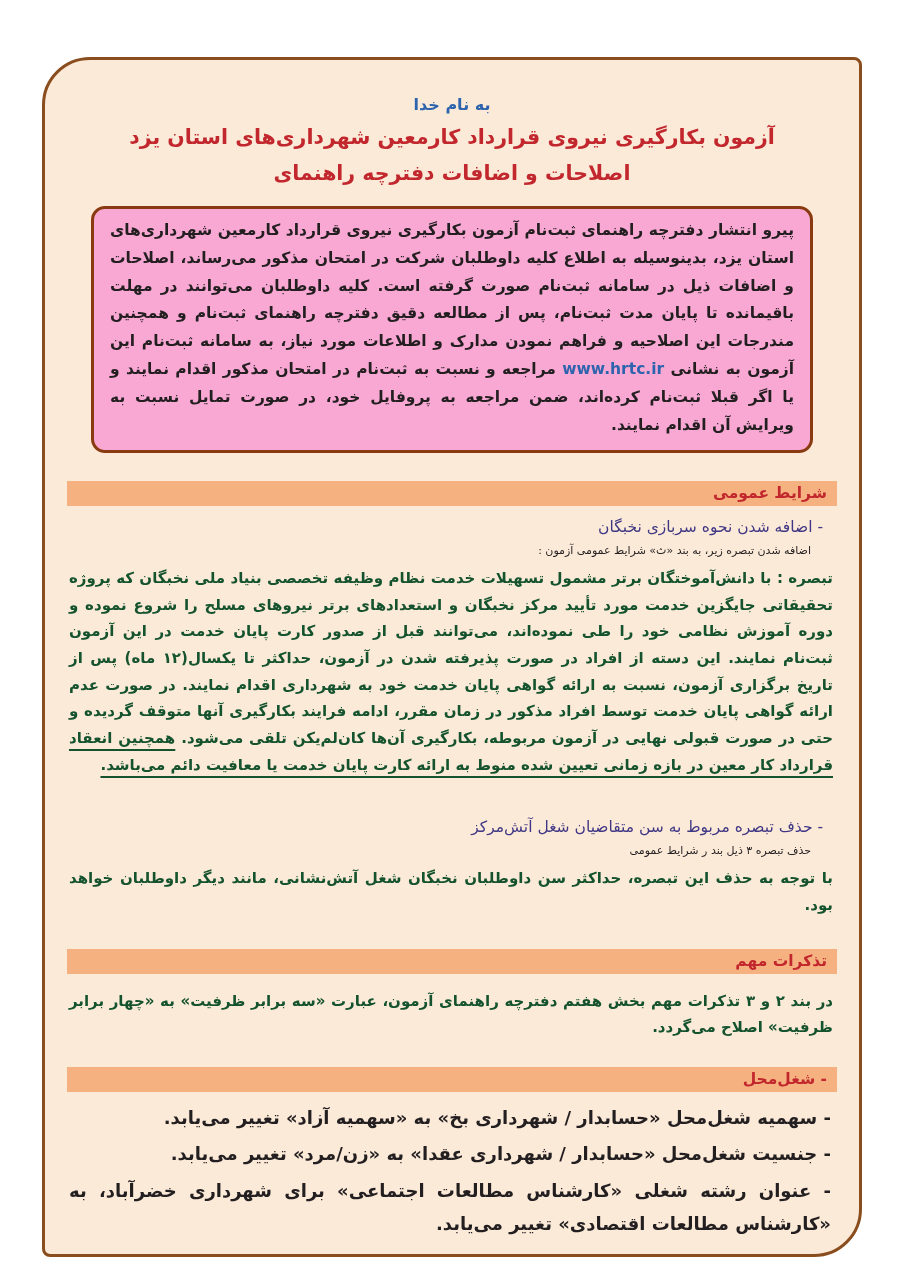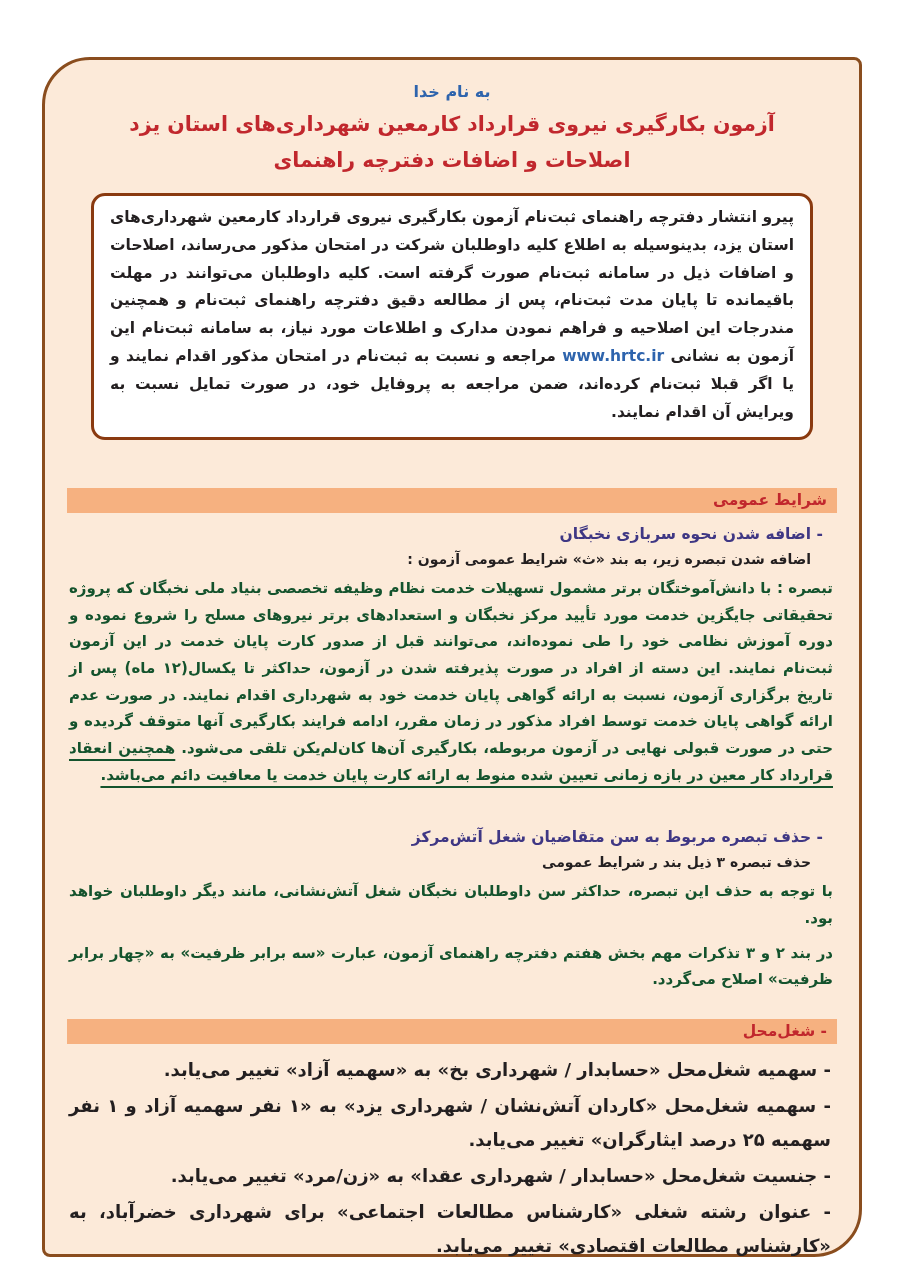--- a/index.html
+++ b/index.html
@@ -11,50 +11,50 @@
   .page{
     position:absolute;top:57px;right:43px;
     width:820px;height:1200px;box-sizing:border-box;
     background:#fcead9;
     border:3px solid #8a4d1e;
     border-radius:48px 8px 48px 8px;
     padding:14px 22px 20px 22px;
   }
   .center{text-align:center;}
   .bismillah{
-    color:#2e64ad;font-weight:bold;font-size:16px;margin-top:8px;
+    color:#2e64ad;font-weight:bold;font-size:16px;margin-top:21px;
   }
   .doc-title{
     color:#c1272d;font-weight:bold;font-size:20.5px;line-height:1.75;margin-top:6px;
   }
   .intro-box{
     margin:14px 24px 0 24px;
-    background:#ffffff;
+    background:#f9a8d4;
     border:3px solid #8a3a10;
     border-radius:14px;
     padding:8px 16px 10px 16px;
     font-size:15.5px;font-weight:bold;color:#231f20;
     line-height:1.8;text-align:justify;
   }
   .url{color:#2e64ad;direction:ltr;unicode-bidi:embed;}
   .section-bar{
     background:#f6b180;
     color:#c1272d;font-weight:bold;font-size:15.5px;
     padding:3px 10px 4px 10px;
     margin:0 0 6px 0;
   }
-  .bar-general{margin-top:48px;}
+  .bar-general{margin-top:28px;}
   .bar-notes{margin-top:30px;}
   .bar-jobs{margin-top:26px;}
   .sub-title{
-    color:#3f3784;font-weight:bold;font-size:15.5px;
+    color:#3f3784;font-weight:normal;font-size:15.5px;
     padding:6px 14px 0 0;
   }
   .lead{
-    color:#231f20;font-weight:bold;font-size:14px;
+    color:#231f20;font-weight:normal;font-size:11px;
     padding:8px 26px 0 0;
   }
   .para{
     color:#14532d;font-size:15px;font-weight:600;
     line-height:1.78;text-align:justify;
     padding:8px 4px 0 2px;
   }
   .underlined{
     text-decoration:underline;
     text-decoration-thickness:1.5px;
@@ -93,21 +93,21 @@
     <span>تبصره : با دانش‌آموختگان برتر مشمول تسهیلات خدمت نظام وظیفه تخصصی بنیاد ملی نخبگان که پروژه تحقیقاتی جایگزین خدمت مورد تأیید مرکز نخبگان و استعدادهای برتر نیروهای مسلح را شروع نموده و دوره آموزش نظامی خود را طی نموده‌اند، می‌توانند قبل از صدور کارت پایان خدمت در این آزمون ثبت‌نام نمایند. این دسته از افراد در صورت پذیرفته شدن در آزمون، حداکثر تا یکسال(۱۲ ماه) پس از تاریخ برگزاری آزمون، نسبت به ارائه گواهی پایان خدمت خود به شهرداری اقدام نمایند. در صورت عدم ارائه گواهی پایان خدمت توسط افراد مذکور در زمان مقرر، ادامه فرایند بکارگیری آنها متوقف گردیده و حتی در صورت قبولی نهایی در آزمون مربوطه، بکارگیری آن‌ها کان‌لم‌یکن تلقی می‌شود.</span>
     <span class="underlined">همچنین انعقاد قرارداد کار معین در بازه زمانی تعیین شده منوط به ارائه کارت پایان خدمت یا معافیت دائم می‌باشد.</span>
   </div>
 
   <div class="gap-lg"></div>
 
   <div class="sub-title">- حذف تبصره مربوط به سن متقاضیان شغل آتش‌مرکز</div>
   <div class="lead">حذف تبصره ۳ ذیل بند ر شرایط عمومی</div>
   <div class="para">با توجه به حذف این تبصره، حداکثر سن داوطلبان نخبگان شغل آتش‌نشانی، مانند دیگر داوطلبان خواهد بود.</div>
 
+  <div class="section-bar bar-notes">تذکرات مهم</div>
   <div class="para">در بند ۲ و ۳ تذکرات مهم بخش هفتم دفترچه راهنمای آزمون، عبارت «سه برابر ظرفیت» به «چهار برابر ظرفیت» اصلاح می‌گردد.</div>
 
   <div class="section-bar bar-jobs">- شغل‌محل</div>
   <div class="job-item">- سهمیه شغل‌محل «حسابدار / شهرداری بخ» به «سهمیه آزاد» تغییر می‌یابد.</div>
-  <div class="job-item">- سهمیه شغل‌محل «کاردان آتش‌نشان / شهرداری یزد» به «۱ نفر سهمیه آزاد و ۱ نفر سهمیه ۲۵ درصد ایثارگران» تغییر می‌یابد.</div>
   <div class="job-item">- جنسیت شغل‌محل «حسابدار / شهرداری عقدا» به «زن/مرد» تغییر می‌یابد.</div>
   <div class="job-item">- عنوان رشته شغلی «کارشناس مطالعات اجتماعی» برای شهرداری خضرآباد، به «کارشناس مطالعات اقتصادی» تغییر می‌یابد.</div>
 
 </div>
 
 </body></html>

